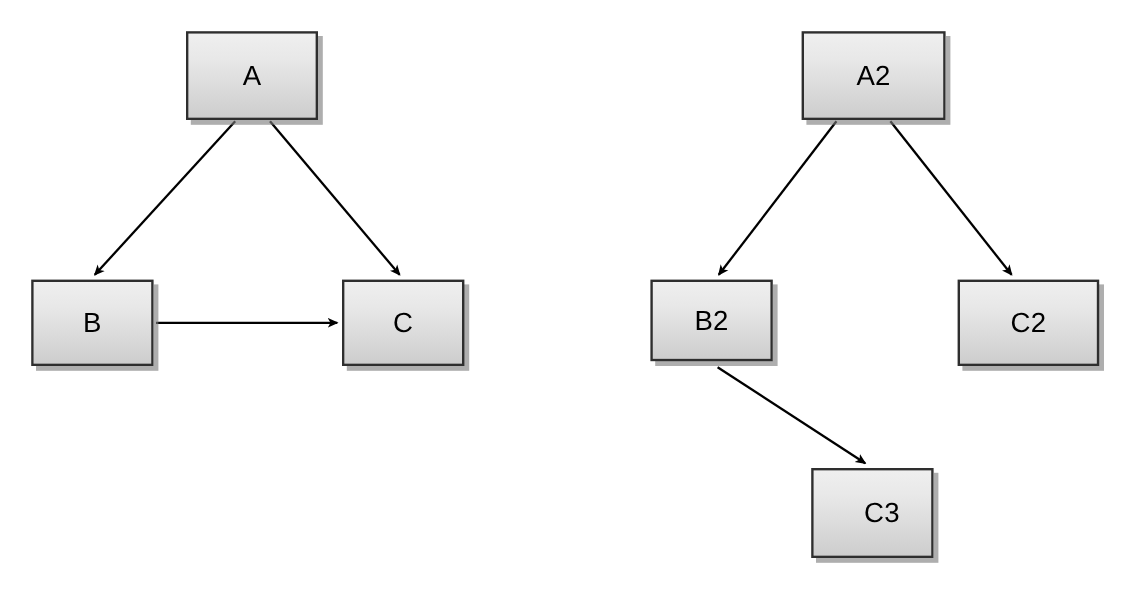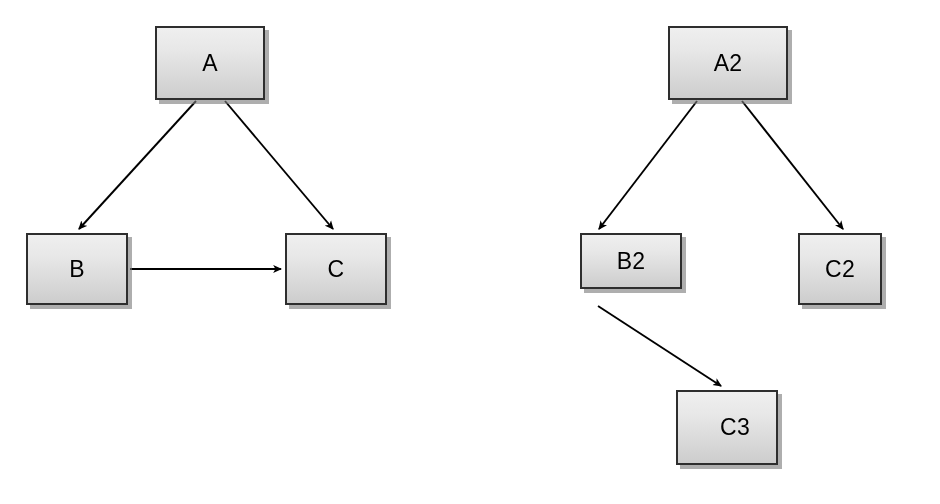--- a/index.html
+++ b/index.html
@@ -74,24 +74,24 @@
       </div>
       <div class="node" style="left: 26px; top: 233px; width: 102px; height: 72px;">
         <span class="node-label">B</span>
       </div>
       <div class="node" style="left: 285px; top: 233px; width: 102px; height: 72px;">
         <span class="node-label">C</span>
       </div>
       <div class="node" style="left: 668px; top: 26px; width: 120px; height: 74px;">
         <span class="node-label">A2</span>
       </div>
-      <div class="node" style="left: 542px; top: 233px; width: 102px; height: 56px; margin-left: 38px;">
+      <div class="node" style="left: 542px; top: 233px; width: 102px; height: 68px;">
         <span class="node-label">B2</span>
       </div>
-      <div class="node" style="left: 798px; top: 233px; width: 84px; height: 72px;">
+      <div class="node" style="left: 798px; top: 233px; width: 118px; height: 72px;">
         <span class="node-label">C2</span>
       </div>
       <div class="node" style="left: 676px; top: 390px; width: 102px; height: 75px; padding-left: 16px;">
         <span class="node-label">C3</span>
       </div>
     </div>
 
 </div>
 
 </body></html>

